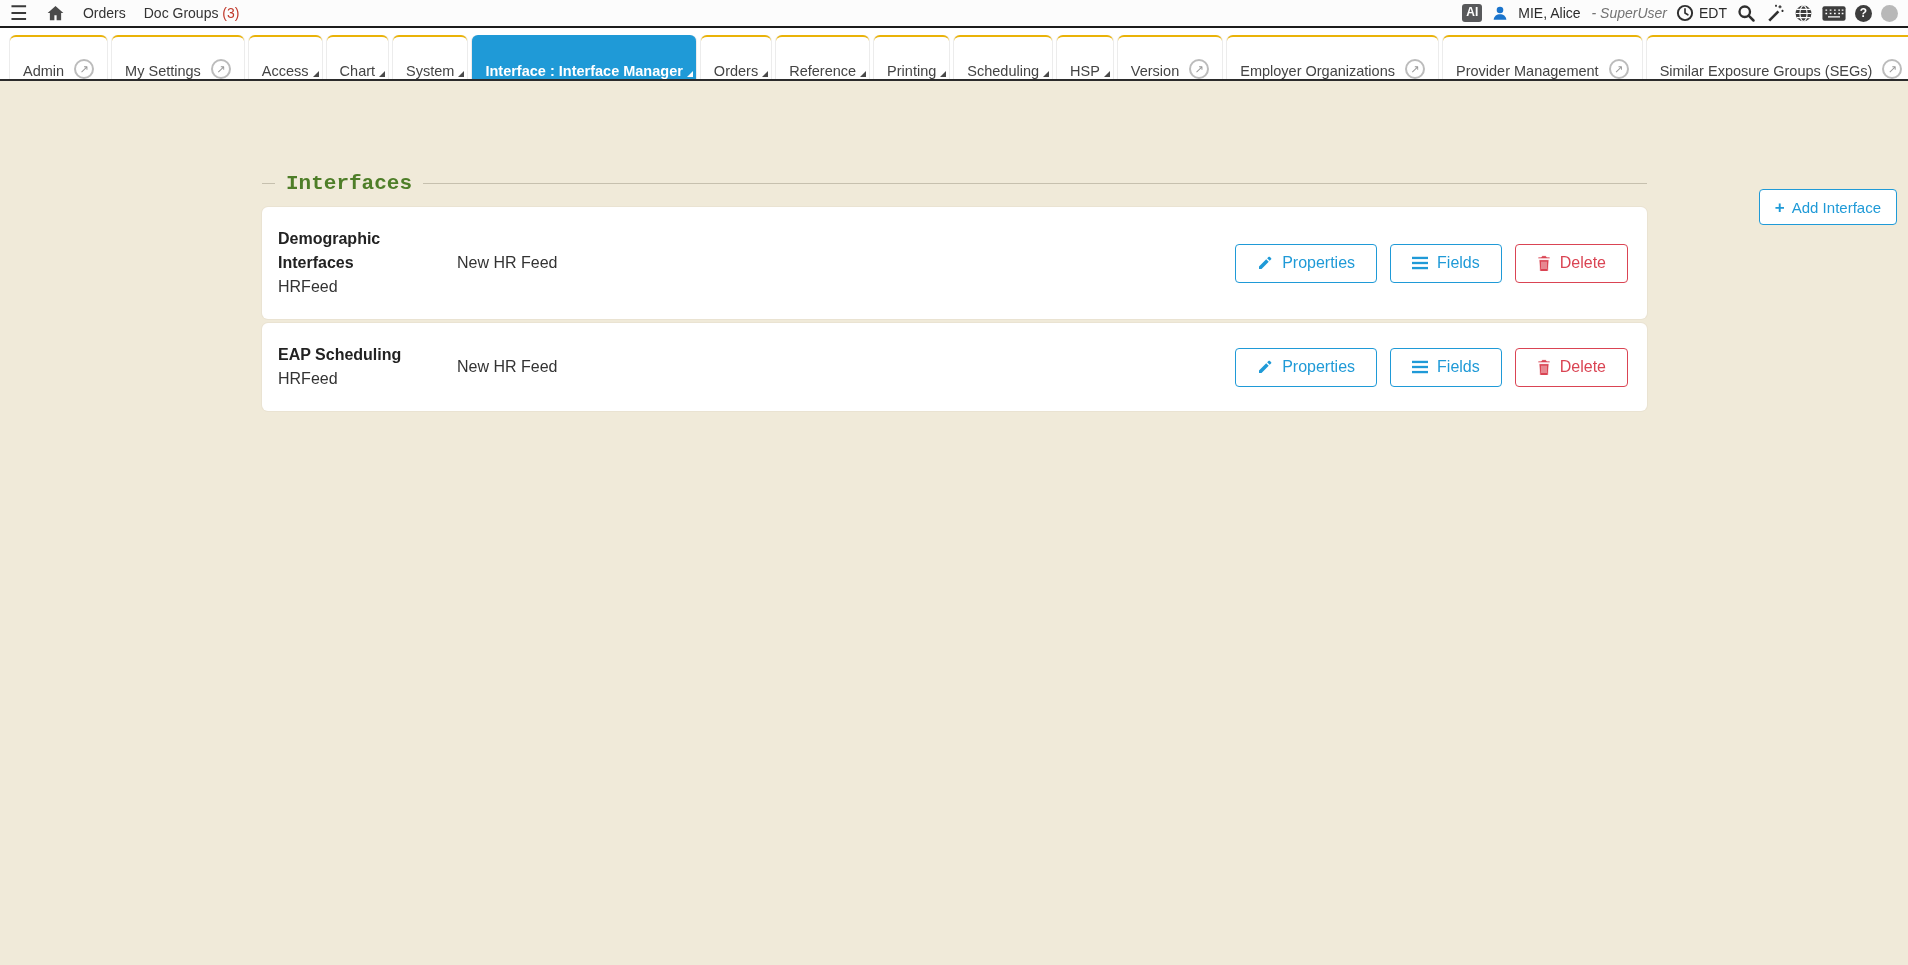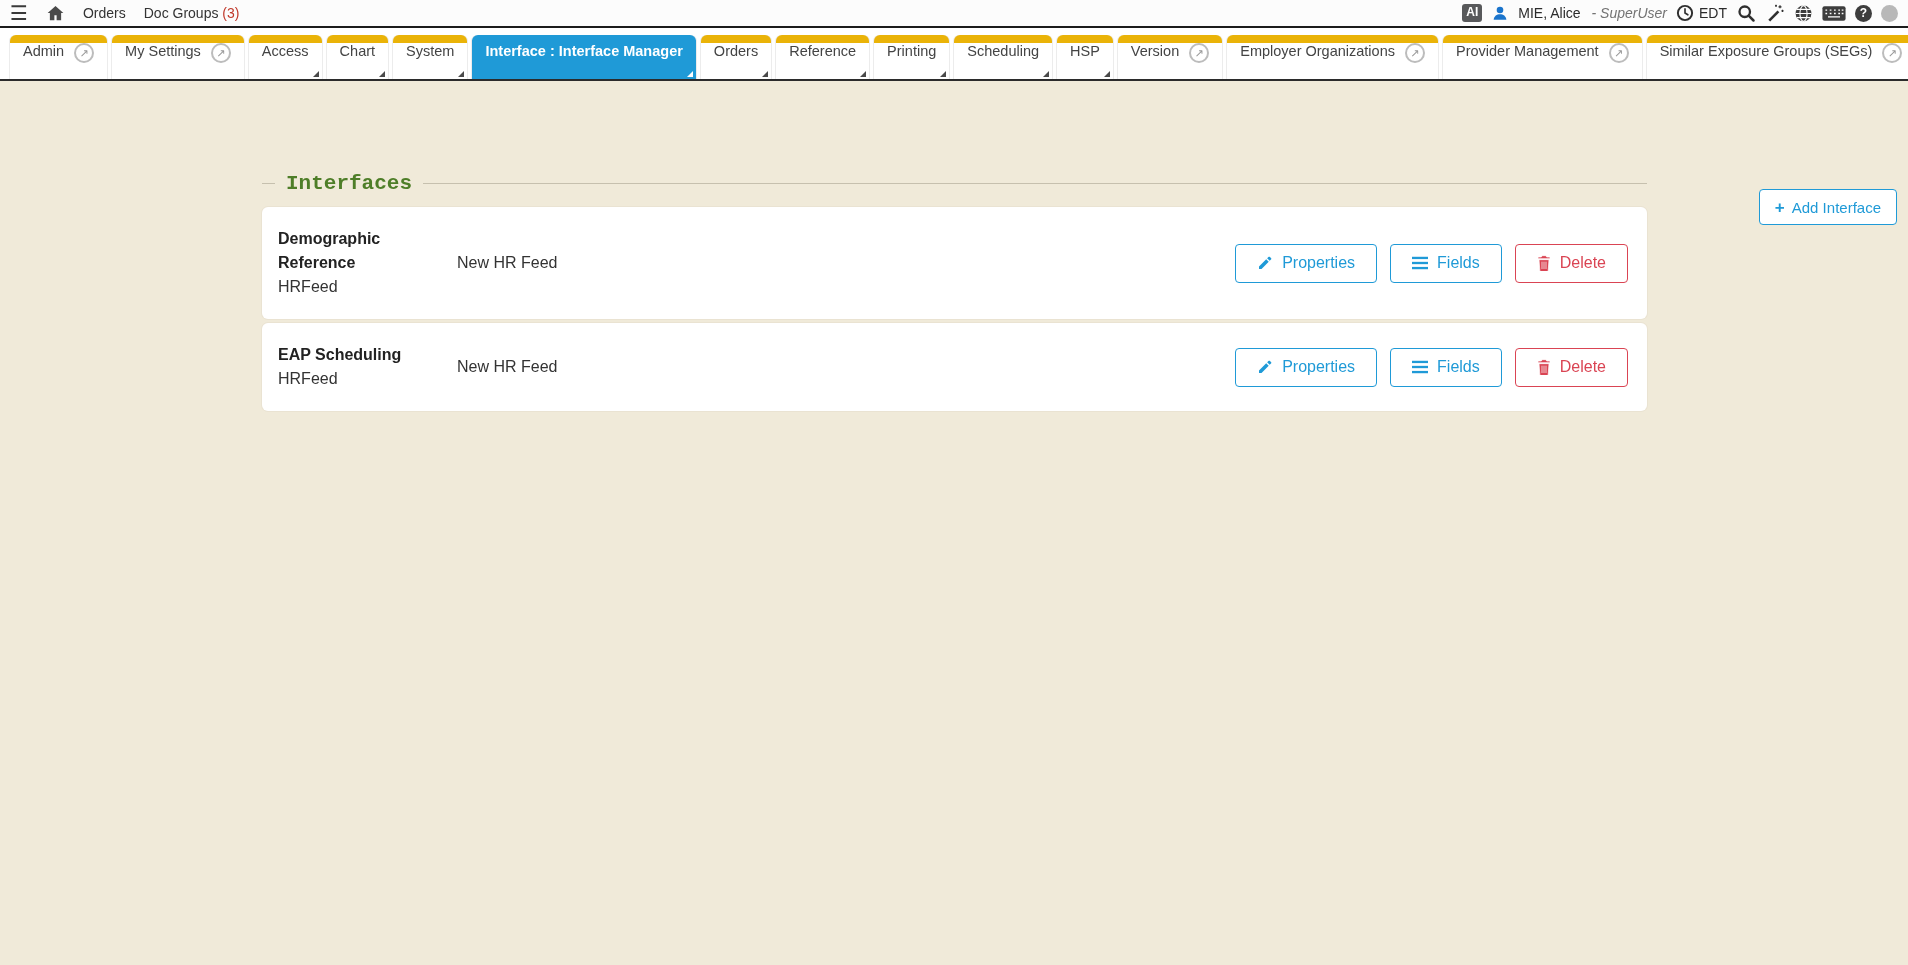--- a/index.html
+++ b/index.html
@@ -23,22 +23,22 @@
   .round-help { width:17px; height:17px; border-radius:50%; background:#3d3d3d; color:#fff;
                 font-size:12px; font-weight:bold; display:flex; align-items:center; justify-content:center; }
   .status-dot { width:17px; height:17px; border-radius:50%; background:#b8b8b8; }
   .tb-icon svg { display:block; }
 
   
   .tabrow { height:53px; background:#ffffff; border-bottom:2px solid #2b2b2b;
             display:flex; align-items:flex-end; padding:0 0 0 10px;
             white-space:nowrap; overflow:hidden; }
   .tab { position:relative; flex-shrink:0; height:44px; margin-right:5px;
-         background:#fff; border-top:8px solid #eab308; border-radius:6px 6px 0 0;
-         display:flex; align-items:flex-start; padding:0 13px; cursor:pointer;
+         background:#fff; border-top:2px solid #eab308; border-radius:6px 6px 0 0;
+         display:flex; align-items:flex-end; padding:0 13px; cursor:pointer;
          box-shadow:-1px 0 0 #ececec, 1px 0 0 #ececec; }
   .tab-label { font-size:14.5px; color:#444; }
   .tab.active { background:#1f9ad7; border-top-color:#1f9ad7; }
   .tab.active .tab-label { color:#fff; font-weight:bold; }
   .popout-circle { width:20px; height:20px; margin-left:10px; border-radius:50%;
                    border:2px solid #bcbcbc; color:#999; font-size:11px;
                    display:flex; align-items:center; justify-content:center; }
   .tab-corner { position:absolute; right:3px; bottom:2px; width:0; height:0;
                 border-style:solid; border-width:0 0 6px 6px;
                 border-color:transparent transparent #4a4a4a transparent; }
@@ -208,21 +208,21 @@
 
   <div class="section">
     <div class="legend">
       <span class="legend-dash"></span>
       <span class="legend-title">Interfaces</span>
       <span class="legend-line"></span>
     </div>
 
     <div class="card">
       <div class="card-name">
-        <div class="name-bold">Demographic Reference</div>
+        <div class="name-bold">Demographic Interfaces</div>
         <div class="name-code">HRFeed</div>
       </div>
       <div class="card-desc">New HR Feed</div>
       <div class="card-actions">
         <button class="act-btn blue">
           <span>
               <svg width="16" height="16" viewBox="0 0 24 24">
                 <path d="M3 17.2 13.8 6.4l3.8 3.8L6.8 21H3zM15.2 5l2-2c.6-.6 1.6-.6 2.2 0l1.6 1.6c.6.6.6 1.6 0 2.2l-2 2z" fill="#1f9ad7"></path>
               </svg>
             </span>

